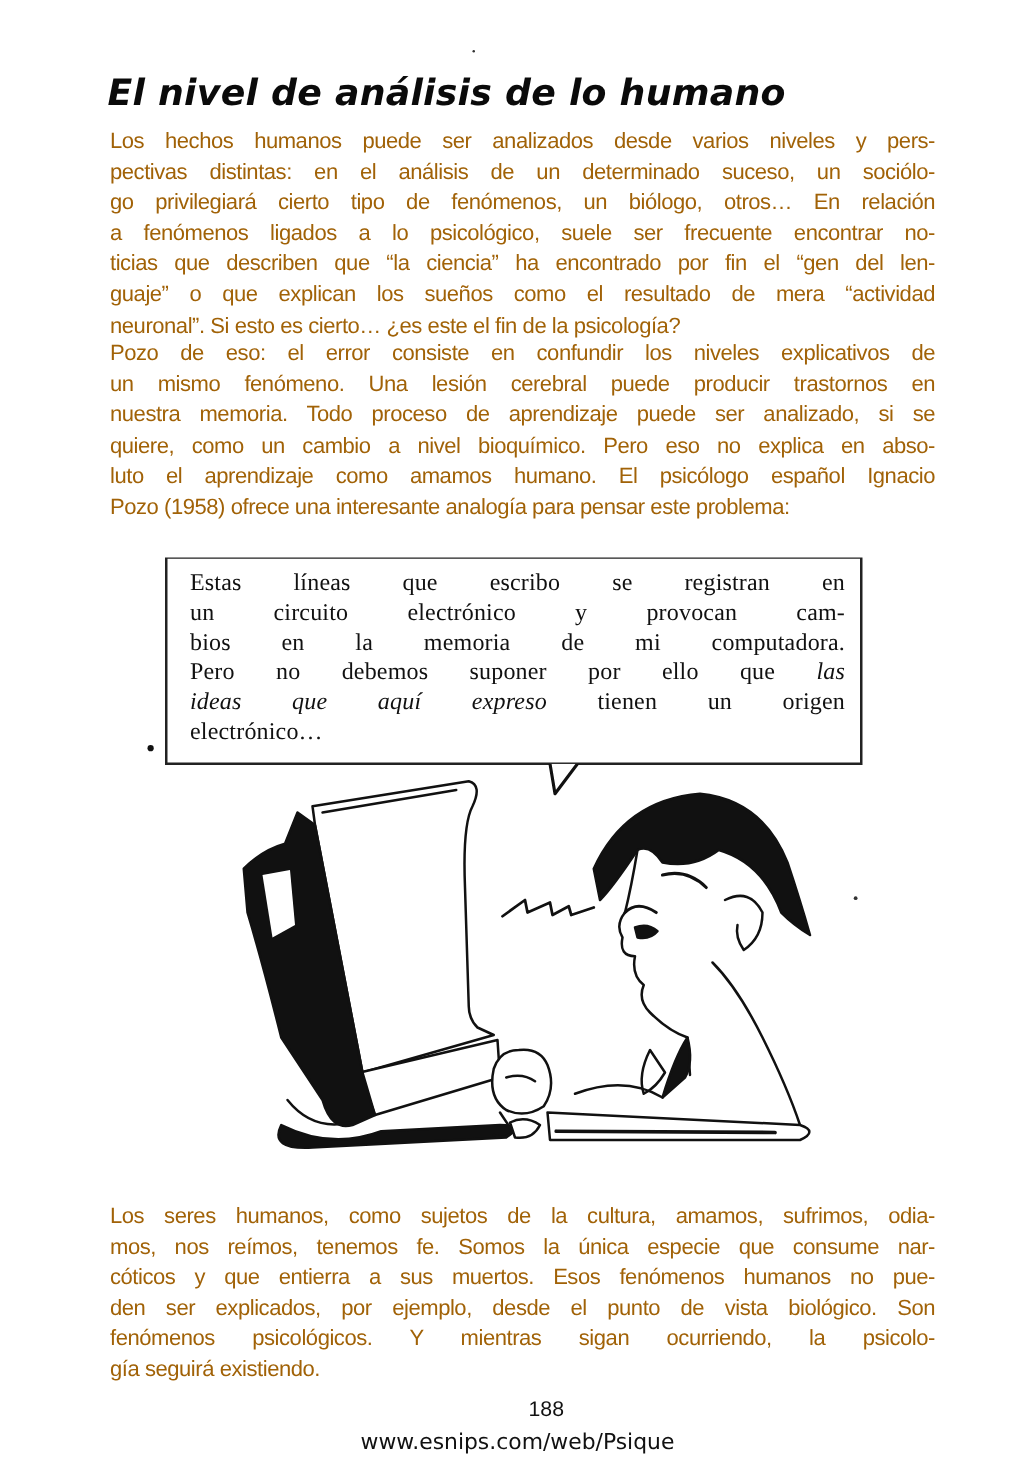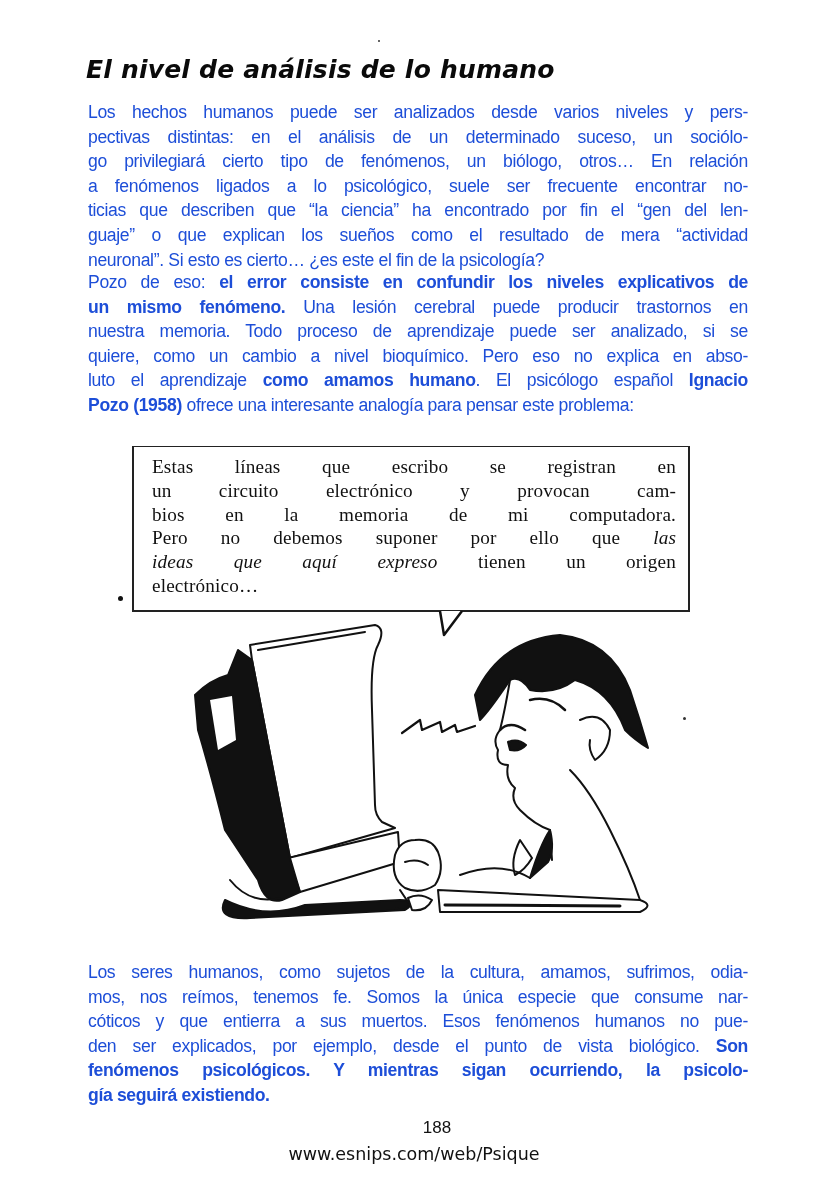--- a/index.html
+++ b/index.html
@@ -1,19 +1,19 @@
 <!DOCTYPE html>
 <html><head>
 <meta charset="utf-8">
 <style>
   html, body { margin: 0; padding: 0; background: #ffffff; }
   body { width: 828px; height: 1180px; position: relative; overflow: hidden; color: #111; font-family: "Liberation Sans", sans-serif; }
-  .title { position: absolute; left: 86px; top: 38px; width: 680px; font-family: "DejaVu Sans", sans-serif; font-weight: bold; font-style: italic; font-size: 25px; letter-spacing: 0.2px; color: #0a0a0a; white-space: nowrap; }
-  .para { position: absolute; left: 88px; width: 660px; font-size: 17.6px; line-height: 24.6px; text-align: justify; color: #1d4ed8; letter-spacing: -0.35px; }
-  .para b { font-weight: bold; }
+  .title { position: absolute; left: 86px; top: 38px; width: 680px; font-family: "DejaVu Sans", sans-serif; font-weight: bold; font-style: italic; font-size: 29px; letter-spacing: 0.2px; color: #0a0a0a; white-space: nowrap; }
+  .para { position: absolute; left: 88px; width: 660px; font-size: 17.6px; line-height: 24.6px; text-align: justify; color: #a16207; letter-spacing: -0.35px; }
+  .para b { font-weight: normal; }
   .line { display: block; text-align: justify; text-align-last: justify; white-space: nowrap; }
   .line.last { text-align-last: left; }
   .p1 { top: 100px; }
   .p2 { top: 270px; }
   .p3 { top: 960px; }
   .quote-box { position: absolute; left: 132px; top: 446px; width: 558px; height: 166px; border: 2px solid #222; border-top-width: 1.5px; box-sizing: border-box; background: #fff; }
   .quote-text { position: absolute; left: 18px; top: 8px; width: 524px; font-family: Liberation Serif, serif; font-size: 19.2px; line-height: 23.8px; color: #111; letter-spacing: 0.15px; }
   .quote-text .line { white-space: pre; }
   .bullet-dot { position: absolute; left: 118px; top: 596px; width: 5px; height: 5px; border-radius: 50%; background: #111; }
   .tail { position: absolute; left: 438px; top: 611px; }

